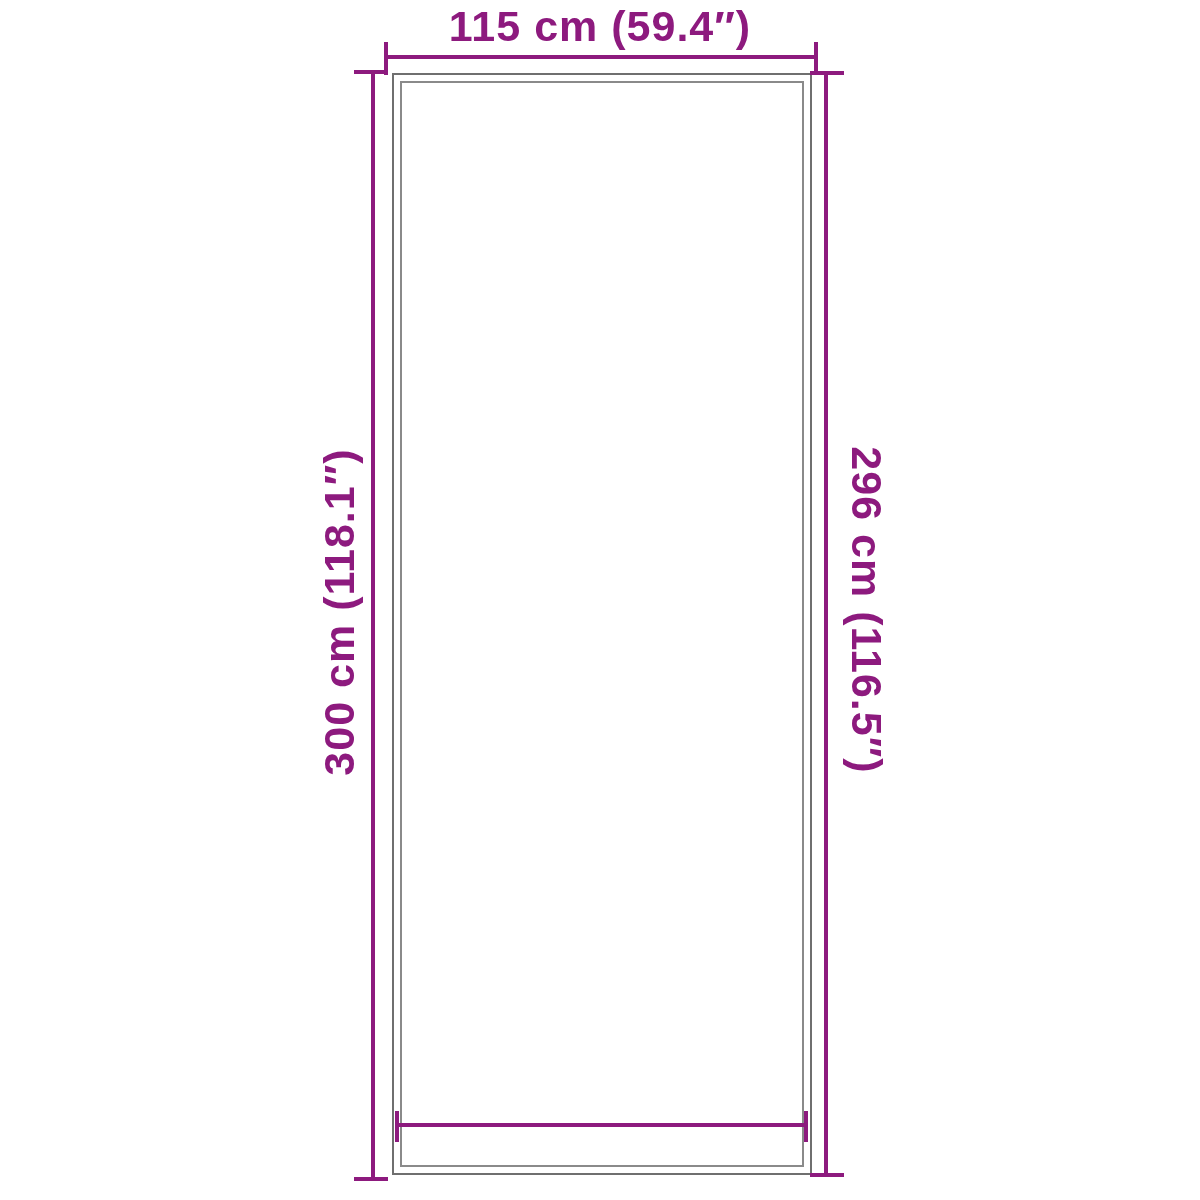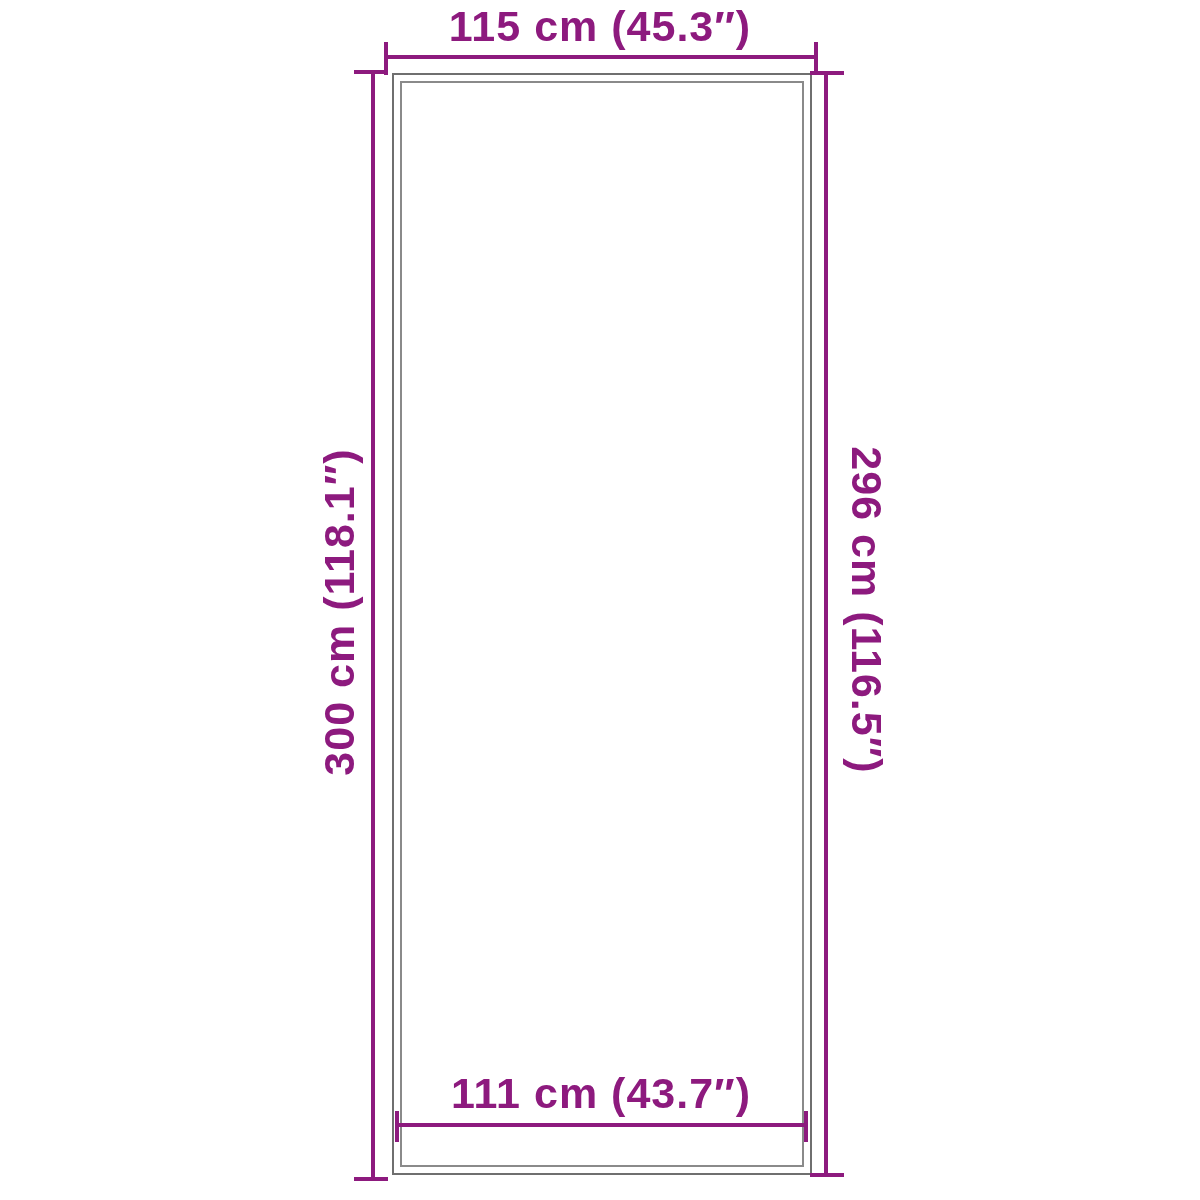--- a/index.html
+++ b/index.html
@@ -78,30 +78,29 @@
 
 <div class="canvas">
 
   <div class="mat-outer">
     <div class="mat-inner"></div>
   </div>
 
   <div class="dim top-line"></div>
   <div class="tick top-tick-l"></div>
   <div class="tick top-tick-r"></div>
-  <div class="dim-label horiz top-label">115 cm (45.3″)</div>
+  <div class="dim-label horiz top-label">115 cm (59.4″)</div>
 
   <div class="dim left-line"></div>
   <div class="tick left-tick-t"></div>
   <div class="tick left-tick-b"></div>
   <div class="dim-label rot-left left-label">300 cm (118.1″)</div>
 
   <div class="dim right-line"></div>
   <div class="tick right-tick-t"></div>
   <div class="tick right-tick-b"></div>
   <div class="dim-label rot-right right-label">296 cm (116.5″)</div>
 
   <div class="dim bottom-line"></div>
   <div class="tick bottom-tick-l"></div>
   <div class="tick bottom-tick-r"></div>
-  <div class="dim-label horiz bottom-label">111 cm (43.7″)</div>
 
 </div>
 
 </body></html>

